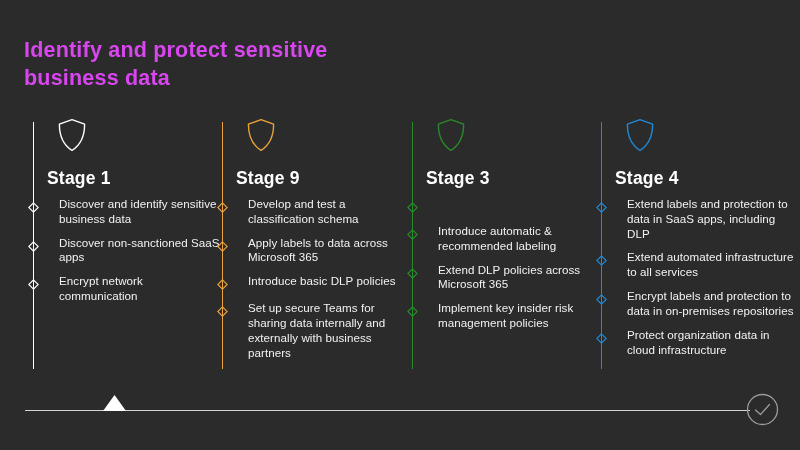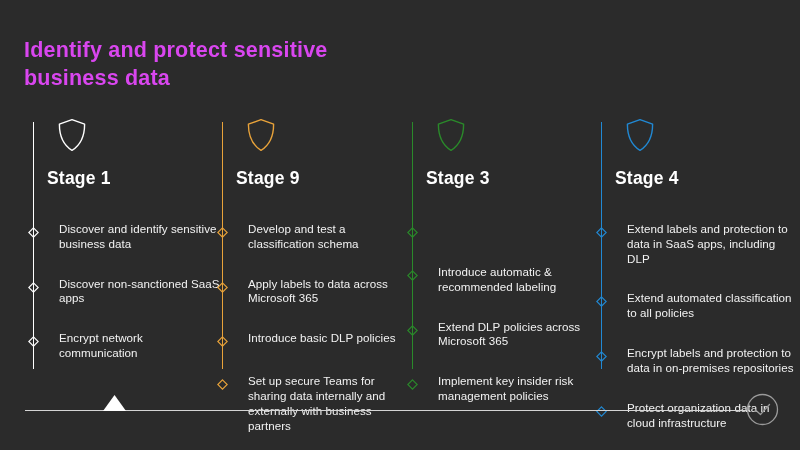--- a/index.html
+++ b/index.html
@@ -73,21 +73,20 @@
     left: 0;
     top: 79px;
     width: 190px;
   }
   .stage-item {
     position: relative;
     display: block;
     min-height: 18px;
     padding: 0 0 0 26px;
     margin-bottom: 9px;
-    margin-top: 25px;
   }
   .item-diamond {
     position: absolute;
     left: -5.5px;
     top: 2px;
     width: 11px;
     height: 11px;
   }
   .item-text {
     display: block;
@@ -245,21 +244,21 @@
         <div class="stage-item">
           <span class="item-diamond"><svg width="11" height="11" viewBox="0 0 11 11">
               <polygon points="5.5,0.8 10.2,5.5 5.5,10.2 0.8,5.5" fill="none" stroke="#2189d4" stroke-width="1.1" stroke-linejoin="miter"></polygon>
             </svg></span>
           <span class="item-text">Extend labels and protection to data in SaaS apps, including DLP</span>
         </div>
         <div class="stage-item">
           <span class="item-diamond"><svg width="11" height="11" viewBox="0 0 11 11">
               <polygon points="5.5,0.8 10.2,5.5 5.5,10.2 0.8,5.5" fill="none" stroke="#2189d4" stroke-width="1.1" stroke-linejoin="miter"></polygon>
             </svg></span>
-          <span class="item-text">Extend automated classification to all policies</span>
+          <span class="item-text">Extend automated infrastructure to all services</span>
         </div>
         <div class="stage-item">
           <span class="item-diamond"><svg width="11" height="11" viewBox="0 0 11 11">
               <polygon points="5.5,0.8 10.2,5.5 5.5,10.2 0.8,5.5" fill="none" stroke="#2189d4" stroke-width="1.1" stroke-linejoin="miter"></polygon>
             </svg></span>
           <span class="item-text">Encrypt labels and protection to data in on-premises repositories</span>
         </div>
         <div class="stage-item">
           <span class="item-diamond"><svg width="11" height="11" viewBox="0 0 11 11">
               <polygon points="5.5,0.8 10.2,5.5 5.5,10.2 0.8,5.5" fill="none" stroke="#2189d4" stroke-width="1.1" stroke-linejoin="miter"></polygon>

